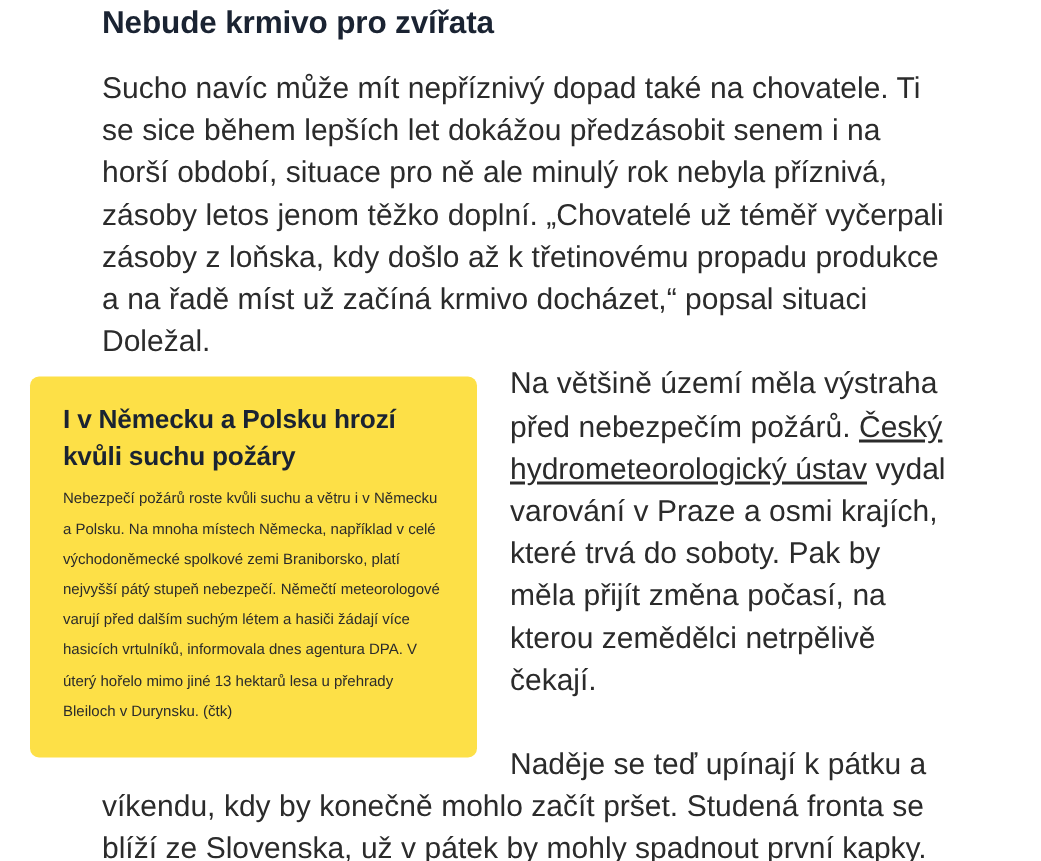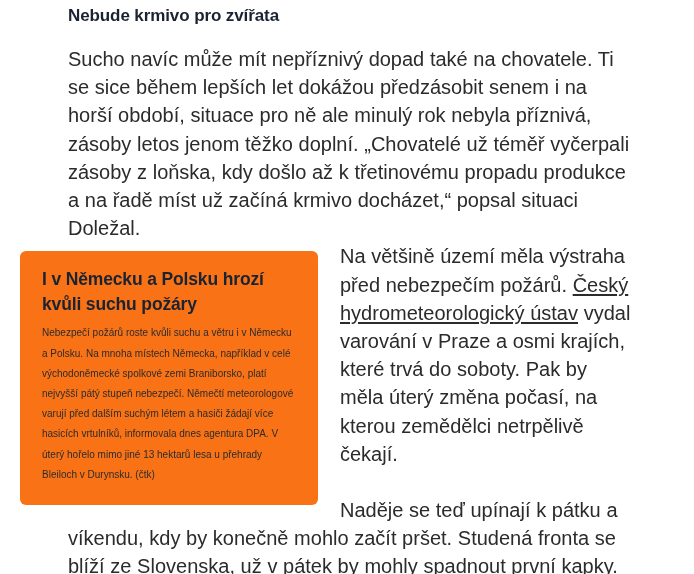--- a/index.html
+++ b/index.html
@@ -26,21 +26,21 @@
   .article {
     position: absolute;
     left: 68px;
     top: 0;
     width: 566px;
   }
 
   .article-heading {
     font-family: "Liberation Sans", sans-serif;
     font-weight: bold;
-    font-size: 17px;
+    font-size: 21px;
     line-height: 22px;
     color: #1a2332;
     margin: 0;
     padding: 5px 0 0 0;
     letter-spacing: -0.1px;
   }
 
   .body-para {
     font-family: "Liberation Sans", sans-serif;
     font-size: 20px;
@@ -58,21 +58,21 @@
 
   .para-gap {
     margin-top: 0px;
   }
 
   
   .promo-box {
     float: left;
     width: 254px;
     box-sizing: content-box;
-    background: #f97316;
+    background: #fde047;
     border-radius: 6px;
     padding: 16px 22px 20px 22px;
     margin: 9px 22px 12px 0px;
     margin-left: -48px;
   }
 
   .promo-heading {
     font-family: "Liberation Sans", sans-serif;
     font-weight: bold;
     font-size: 17.5px;
@@ -116,21 +116,21 @@
     <p class="body-para para-first">Sucho navíc může mít nepříznivý dopad také na chovatele. Ti se sice během lepších let dokážou předzásobit senem i na horší období, situace pro ně ale minulý rok nebyla příznivá, zásoby letos jenom těžko doplní. „Chovatelé už téměř vyčerpali zásoby z loňska, kdy došlo až k třetinovému propadu produkce a na řadě míst už začíná krmivo docházet,“ popsal situaci Doležal.</p>
 
     <div class="clearfix">
 
       <aside class="promo-box">
         <h3 class="promo-heading">I v Německu a Polsku hrozí kvůli suchu požáry</h3>
         <p class="promo-text">Nebezpečí požárů roste kvůli suchu a větru i v Německu a Polsku. Na mnoha místech Německa, například v celé východoněmecké spolkové zemi Braniborsko, platí nejvyšší pátý stupeň nebezpečí. Němečtí meteorologové varují před dalším suchým létem a hasiči žádají více hasicích vrtulníků, informovala dnes agentura DPA. V úterý hořelo mimo jiné 13 hektarů lesa u přehrady Bleiloch v Durynsku. (čtk)</p>
       </aside>
 
       <p class="body-para para-gap">
-        <span>Na většině území měla výstraha před nebezpečím požárů. </span><a class="inline-link" href="#">Český hydrometeorologický ústav</a><span> vydal varování v Praze a osmi krajích, které trvá do soboty. Pak by měla úterý změna počasí, na kterou zemědělci netrpělivě čekají.</span>
+        <span>Na většině území měla výstraha před nebezpečím požárů. </span><a class="inline-link" href="#">Český hydrometeorologický ústav</a><span> vydal varování v Praze a osmi krajích, které trvá do soboty. Pak by měla přijít změna počasí, na kterou zemědělci netrpělivě čekají.</span>
       </p>
 
       <p class="body-para" style="margin-top:28px;">Naděje se teď upínají k pátku a víkendu, kdy by konečně mohlo začít pršet. Studená fronta se blíží ze Slovenska, už v pátek by mohly spadnout první kapky. „Pokud bude ležet hlavně nad Slovenskem, tak srážek nebude příliš, ale jestliže dojde k jejímu posunu více na západ, tak by pak došlo k výraznějšímu doplnění vláhového deficitu,“ uvádí vědci z Intersucha ve své pravidelné zprávě. Meteorologové s deštěm počítají.</p>
 
     </div>
 
   </div>
 
 </div>
 

